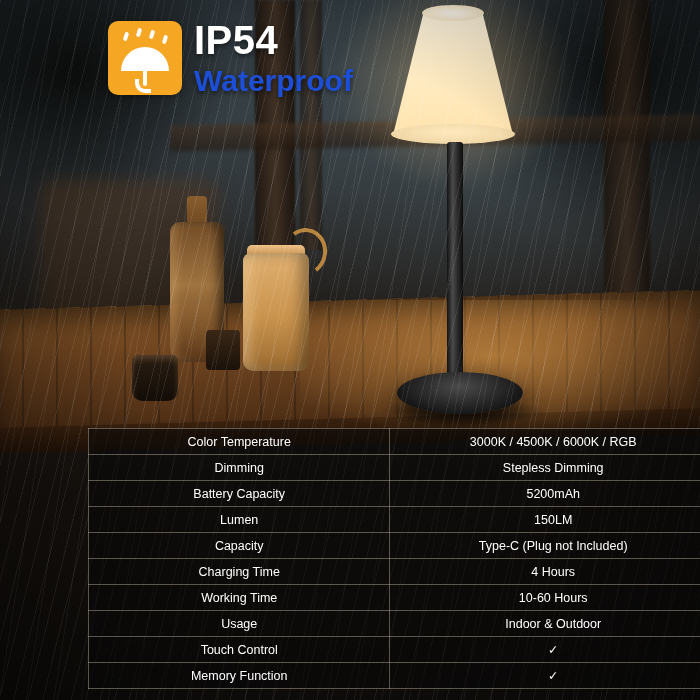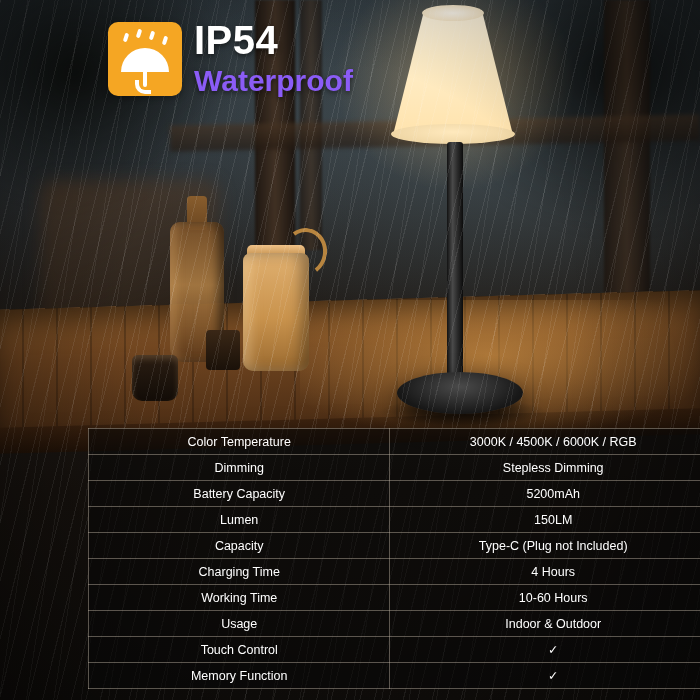--- a/index.html
+++ b/index.html
@@ -229,21 +229,21 @@
     position: absolute; inset: 0;
     background: radial-gradient(ellipse at 50% 45%, rgba(0,0,0,0) 45%, rgba(0,0,0,.55) 100%);
     pointer-events: none;
   }
 
   
   .badge {
     position: absolute;
     left: 108px; top: 20px;
     display: flex;
-    align-items: flex-end;
+    align-items: center;
     gap: 12px;
   }
   .badge-icon {
     width: 74px; height: 74px;
     background: #f5a623;
     border-radius: 10px;
     position: relative;
     box-shadow: 0 2px 6px rgba(0,0,0,.35);
   }
   .umb {
@@ -284,21 +284,21 @@
   .badge-title {
     font-size: 40px;
     font-weight: bold;
     color: #ffffff;
     letter-spacing: .5px;
     text-shadow: 0 2px 5px rgba(0,0,0,.55);
   }
   .badge-sub {
     font-size: 30px;
     font-weight: bold;
-    color: #8b5cf6;
+    color: #1d4ed8;
     margin-top: 6px;
     text-shadow: 0 2px 5px rgba(0,0,0,.55);
   }
 
   
   .spec-table {
     position: absolute;
     left: 88px; top: 428px;
     width: 629px;
     border-collapse: collapse;

